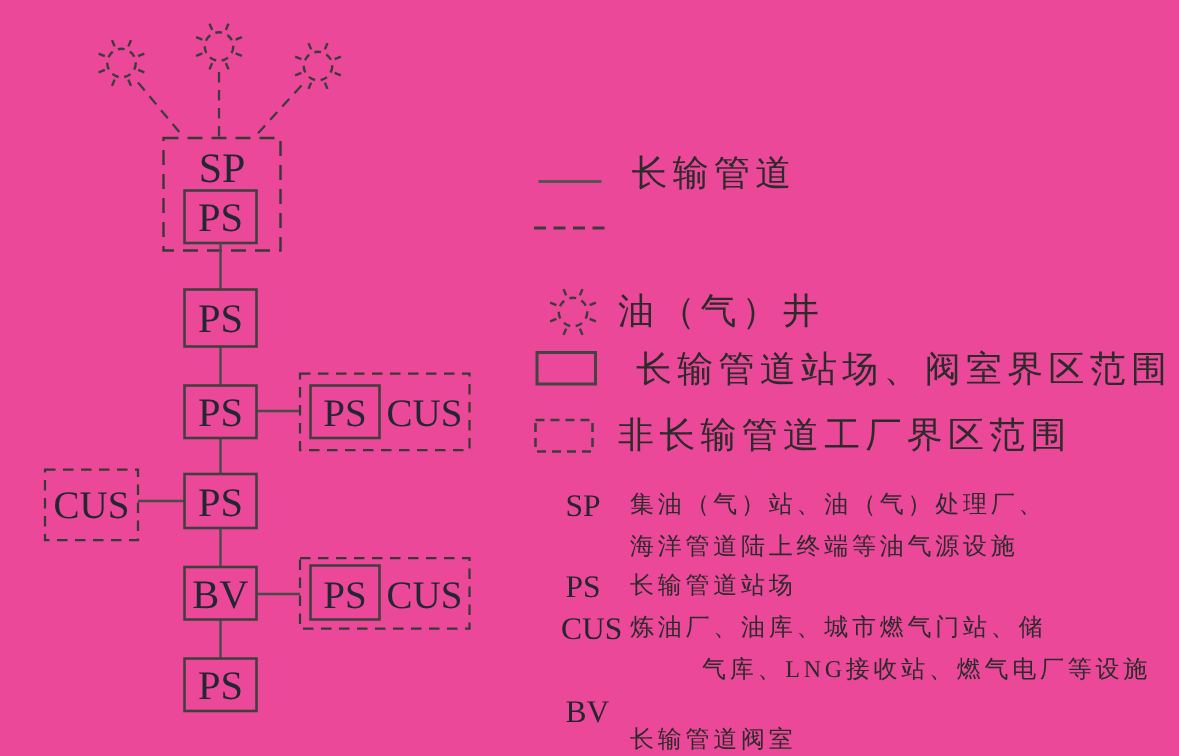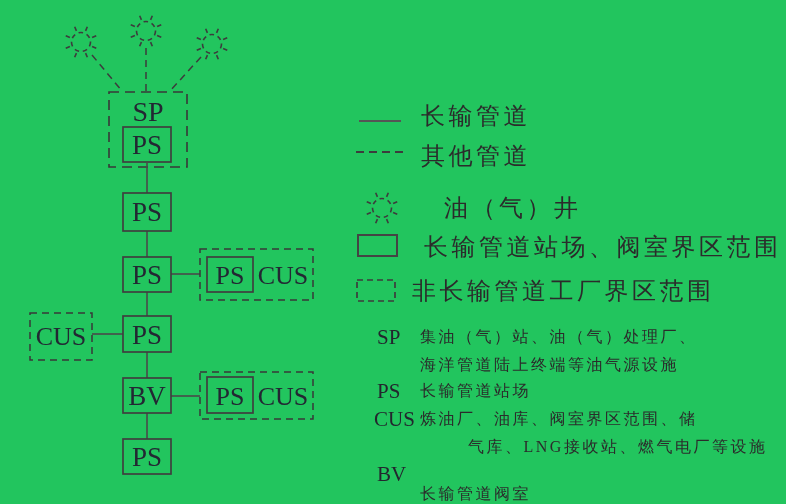--- a/index.html
+++ b/index.html
@@ -1,19 +1,19 @@
 <!DOCTYPE html>
 <html><head>
 <meta charset="utf-8">
 <style>
   html,body{margin:0;padding:0;background:#ffffff;}
   .canvas{
     position:relative;
     width:786px;height:504px;
-    background:#22c55e;
+    background:#ec4899;
     font-family:"Liberation Serif","DejaVu Serif",serif;
     overflow:hidden;
   }
   .abs{position:absolute;}
   .legend-label{
     font-size:24px;
     letter-spacing:3.5px;
     color:#2b2b2b;
     white-space:nowrap;
     line-height:21px;
@@ -107,54 +107,53 @@
   </svg>
 
   <svg class="abs" style="left:356;top:0;left:356px;top:114px;" width="48" height="14">
     <line x1="3" y1="7" x2="45" y2="7" stroke="#555555" stroke-width="2"></line>
   </svg>
   <div class="abs legend-label" style="left:421px;top:106px;">长输管道</div>
 
   <svg class="abs" style="left:354px;top:145px;" width="52" height="14">
     <line x1="2" y1="7" x2="50" y2="7" stroke="#3c3c3c" stroke-width="2" stroke-dasharray="8 5"></line>
   </svg>
-  <div class="abs legend-label" style="left:421px;top:146px;">其他管道</div>
 
   <svg class="abs" style="left:362px;top:188px;" width="40" height="40" viewBox="-20 -20 40 40">
     <g fill="none" stroke="#3c3c3c" stroke-width="1.6">
       <circle r="9.5" stroke-dasharray="4.6 3.8"></circle>
       <line x1="0" y1="-12" x2="0" y2="-16.5" transform="rotate(22.5)"></line>
       <line x1="0" y1="-12" x2="0" y2="-16.5" transform="rotate(67.5)"></line>
       <line x1="0" y1="-12" x2="0" y2="-16.5" transform="rotate(112.5)"></line>
       <line x1="0" y1="-12" x2="0" y2="-16.5" transform="rotate(157.5)"></line>
       <line x1="0" y1="-12" x2="0" y2="-16.5" transform="rotate(202.5)"></line>
       <line x1="0" y1="-12" x2="0" y2="-16.5" transform="rotate(247.5)"></line>
       <line x1="0" y1="-12" x2="0" y2="-16.5" transform="rotate(292.5)"></line>
       <line x1="0" y1="-12" x2="0" y2="-16.5" transform="rotate(337.5)"></line>
     </g>
   </svg>
-  <div class="abs legend-label" style="left:444px;top:198px;">油（气）井</div>
+  <div class="abs legend-label" style="left:412px;top:198px;">油（气）井</div>
 
   <svg class="abs" style="left:356px;top:233px;" width="44" height="26">
     <rect x="2" y="2" width="39" height="21" fill="none" stroke="#444444" stroke-width="2"></rect>
   </svg>
   <div class="abs legend-label" style="left:424px;top:237px;">长输管道站场、阀室界区范围</div>
 
   <svg class="abs" style="left:355px;top:278px;" width="44" height="26">
     <rect x="2" y="2" width="38" height="21" fill="none" stroke="#3c3c3c" stroke-width="1.7" stroke-dasharray="6 4"></rect>
   </svg>
   <div class="abs legend-label" style="left:412px;top:281px;">非长输管道工厂界区范围</div>
 
   <div class="abs abbr-term" style="left:377px;top:327px;">SP</div>
   <div class="abs abbr-line" style="left:420px;top:327px;">集油（气）站、油（气）处理厂、</div>
   <div class="abs abbr-line" style="left:420px;top:355px;">海洋管道陆上终端等油气源设施</div>
 
   <div class="abs abbr-term" style="left:377px;top:381px;">PS</div>
   <div class="abs abbr-line" style="left:420px;top:381px;">长输管道站场</div>
 
   <div class="abs abbr-term" style="left:374px;top:409px;">CUS</div>
-  <div class="abs abbr-line" style="left:420px;top:409px;">炼油厂、油库、阀室界区范围、储</div>
+  <div class="abs abbr-line" style="left:420px;top:409px;">炼油厂、油库、城市燃气门站、储</div>
   <div class="abs abbr-line" style="left:420px;top:437px;margin-left:48px;">气库、LNG接收站、燃气电厂等设施</div>
 
   <div class="abs abbr-term" style="left:377px;top:464px;">BV</div>
   <div class="abs abbr-line" style="left:420px;top:484px;">长输管道阀室</div>
 
 </div>
 
 </body></html>

